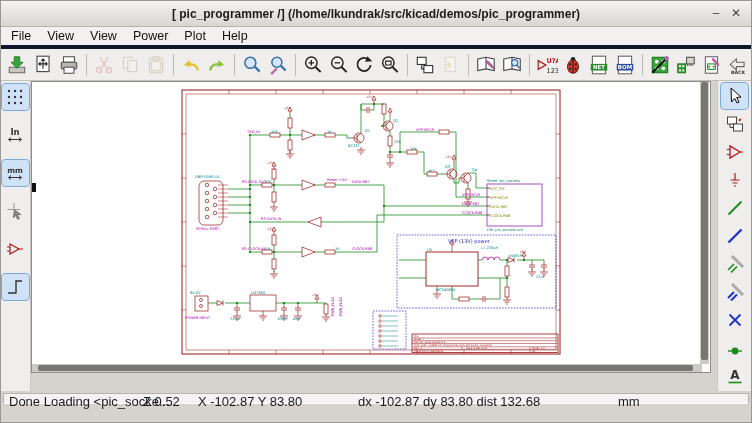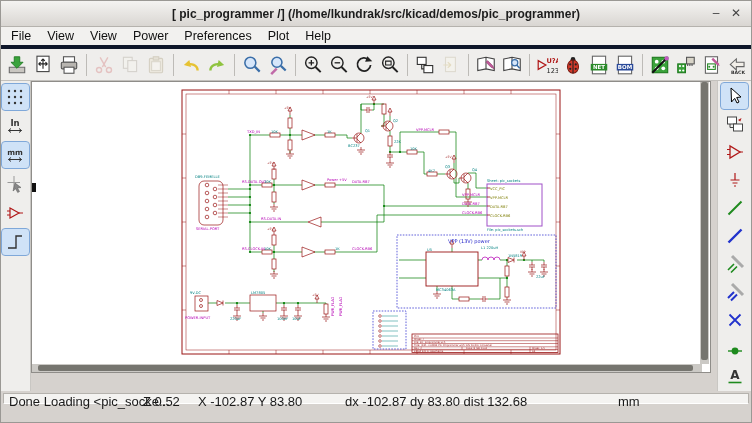--- a/index.html
+++ b/index.html
@@ -21,59 +21,58 @@
 
   
   .toolbar { height:32px; background:#efeeec; border-bottom:1px solid #c3c1bd; display:flex; align-items:center; padding-left:3px; }
   .tbtn { width:27px; height:28px; display:flex; align-items:center; justify-content:center; border-radius:3px; }
   .tsep { width:1px; height:22px; background:#bdbbb7; margin:0 4px; }
   .disabled { opacity:.45; }
 
   
   .main { height:310px; display:flex; }
   .sidecol { background:#efeeec; }
-  .leftcol { width:30px; display:flex; flex-direction:column; align-items:center; padding-top:3px; gap:3px; border-right:1px solid #c9c7c3;}
+  .leftcol { width:30px; display:flex; flex-direction:column; align-items:center; padding-top:3px; gap:12px; border-right:1px solid #c9c7c3;}
   .rightcol { width:34px; display:flex; flex-direction:column; align-items:center; padding-top:2px; gap:2px; border-left:1px solid #c9c7c3;}
   .vbtn { width:27px; height:26px; display:flex; align-items:center; justify-content:center; border-radius:3px; }
   .active { background:#cfe2f7; outline:1px solid #7fa8d9; }
 
   .canvas-wrap { width:688px; position:relative; background:#d6d2ce; }
   .canvas { position:absolute; left:0; top:0; width:680px; height:292px; border:1px solid #8f8d89; background:#fff; }
   .schsvg { position:absolute; left:0; top:0; }
   .vscroll { position:absolute; right:8px; top:1px; width:9px; height:282px; background:#cbc9c5; }
   .vscroll .thumb { position:absolute; top:0; left:1px; width:7px; height:278px; background:#76756f; border-radius:2px;}
   .hscroll { position:absolute; left:1px; top:283px; width:670px; height:8px; background:#cbc9c5; }
   .hscroll .thumb { position:absolute; left:6px; top:1px; width:655px; height:6px; background:#76756f; border-radius:2px;}
   .black-tick { position:absolute; left:0; top:101px; width:4px; height:9px; background:#111; }
 
   
   .msg-panel { position:absolute; left:2px; right:2px; top:392px; height:11px; background:#f4f3f1; border:1px solid #b5b2ad; border-bottom-color:#fff; }
   .statusbar { position:absolute; left:0; right:0; bottom:0; height:30px; font-size:13px; color:#1a1a1a; }
   .statusbar span { position:absolute; top:2px; white-space:nowrap; }
-  .st-msg { left:8px; } .st-zoom { left:142px; } .st-pos { left:197px; } .st-delta { left:344px; } .st-units { left:617px; }
+  .st-msg { left:8px; } .st-zoom { left:142px; } .st-pos { left:197px; } .st-delta { left:357px; } .st-units { left:617px; }
 
   svg text { font-family:"DejaVu Sans", sans-serif; }
 </style>
 </head>
 <body>
 
 <div class="app">
 
   <div class="titlebar">
     <div class="title">[ pic_programmer /] (/home/lkundrak/src/kicad/demos/pic_programmer)</div>
     <div class="winbtn min">–</div>
     <div class="winbtn close">✕</div>
   </div>
 
   <div class="menubar">
     <span class="menu-item">File</span>
     <span class="menu-item">View</span>
     <span class="menu-item">View</span>
     <span class="menu-item">Power</span>
-    <span class="menu-item">Preferences</span>
     <span class="menu-item">Plot</span>
     <span class="menu-item">Help</span>
   </div>
 
   <div class="toolbar">
     <div class="tbtn">
         <svg viewBox="0 0 20 20" width="22" height="22">
           <path d="M3 12h14v5H3z" fill="#c9c6c1" stroke="#6b6b6b"></path>
           <path d="M7.5 2.5h5v5h3L10 13 4.5 7.5h3z" fill="#3aa33c" stroke="#1f7a22" stroke-width="0.8"></path>
         </svg>

